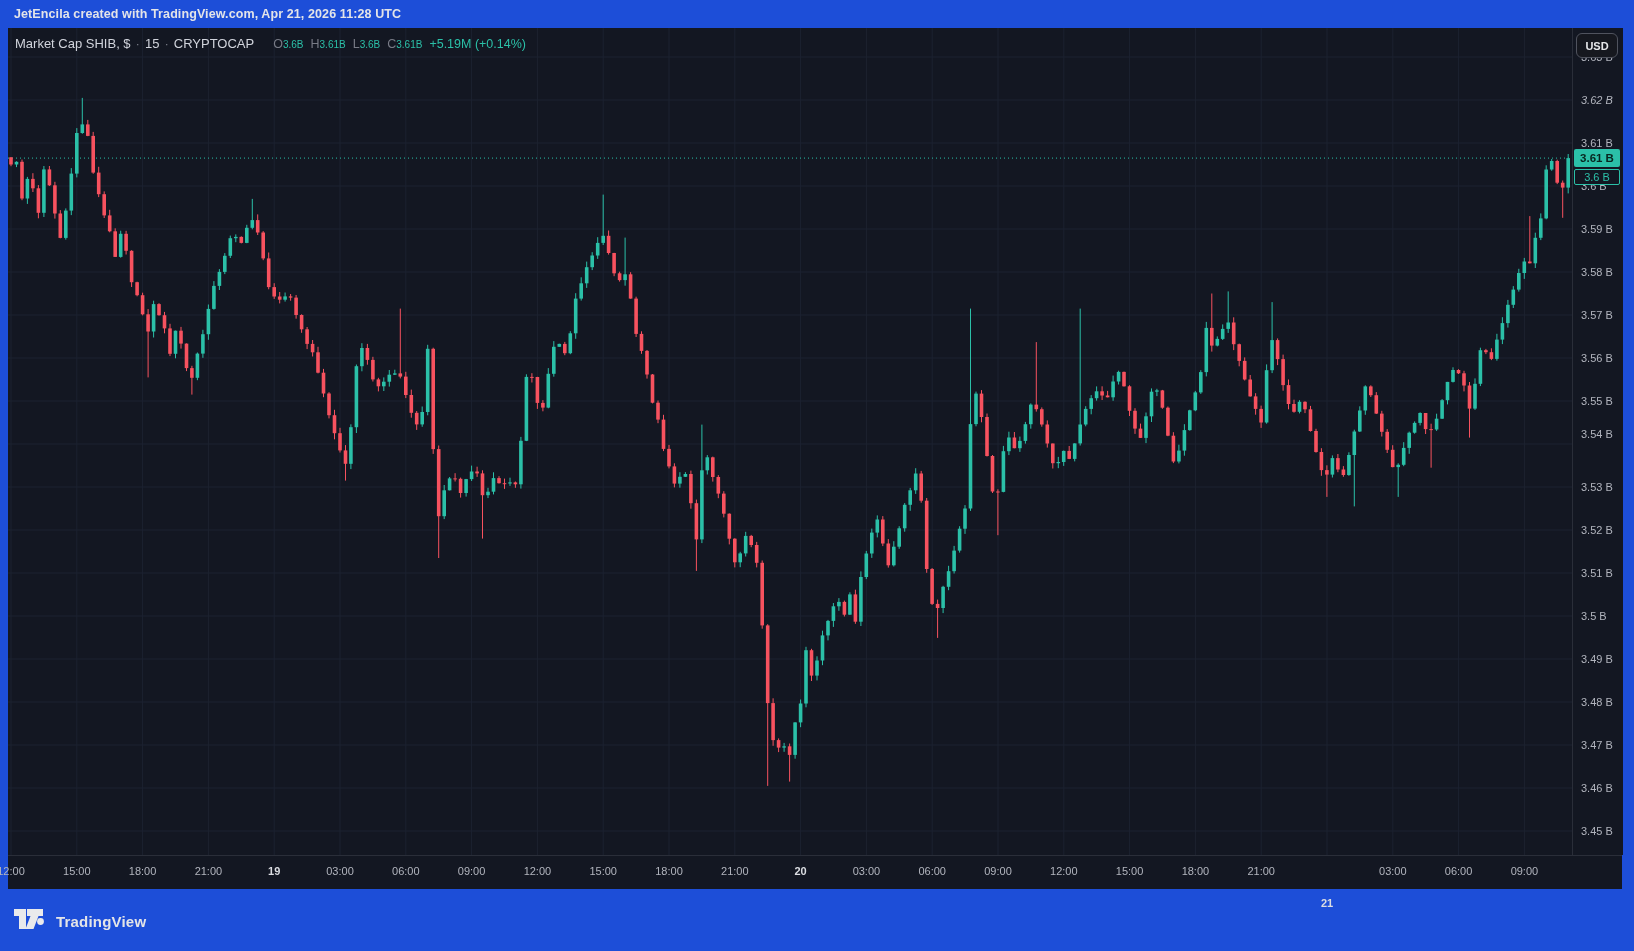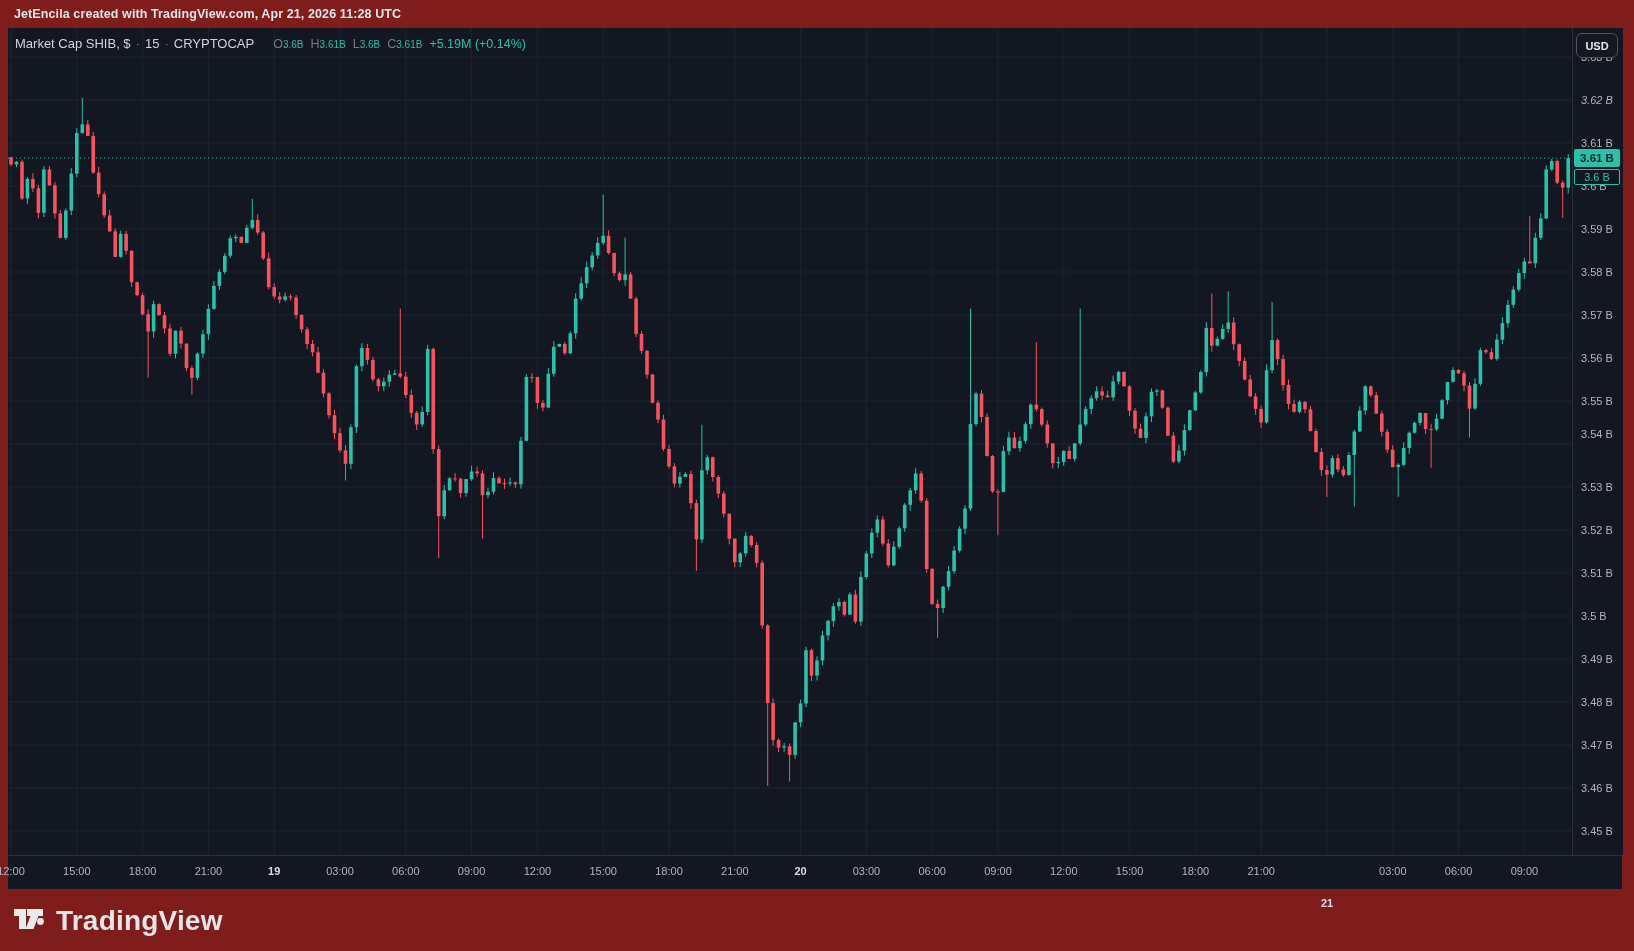--- a/index.html
+++ b/index.html
@@ -1,17 +1,17 @@
 <!DOCTYPE html>
 <html><head>
 <meta charset="utf-8">
 <style>
   html,body{margin:0;padding:0;background:#1d2026;width:1634px;height:951px;overflow:hidden;
     font-family:"Liberation Sans","DejaVu Sans",sans-serif;-webkit-font-smoothing:antialiased;}
-  #stage{position:relative;width:1634px;height:951px;background:#7f1d1d;}
+  #stage{position:relative;width:1634px;height:951px;background:#1d4ed8;}
   
   #title-bar{position:absolute;left:0;top:0;width:100%;height:28px;display:flex;align-items:center;}
   #title-bar span{margin-left:14px;color:#e3e4e8;font-size:12.5px;font-weight:bold;letter-spacing:.1px;}
   
   #pane{position:absolute;left:8px;top:28px;width:1614px;height:860px;background:#131722;}
   #plot-wrap{position:absolute;left:0;top:0;width:1564px;height:827px;overflow:hidden;}
   #plot-svg{position:absolute;left:0;top:0;}
   .grid{stroke:#1c2230;stroke-width:1;}
   
   #legend{position:absolute;left:7px;top:8px;z-index:5;font-size:13px;color:#d1d4dc;white-space:nowrap;}
@@ -29,21 +29,21 @@
     font-size:11.5px;font-weight:bold;display:flex;align-items:center;justify-content:center;border-radius:2px;z-index:3;}
   #sec-badge{position:absolute;left:1px;top:141px;width:46px;height:16px;background:#131722;color:#2bc0a8;
     border:1px solid #2bc0a8;font-size:11px;display:flex;align-items:center;justify-content:center;border-radius:2px;z-index:3;box-sizing:border-box;}
   
   #time-axis{position:absolute;left:0;top:827px;width:1614px;height:33px;border-top:1px solid #2a2e39;background:#131722;}
   .tlabel{position:absolute;top:9px;transform:translateX(-50%);color:#b2b5be;font-size:11px;white-space:nowrap;}
   .tlabel.day{color:#dbdde2;font-weight:bold;}
   
   #footer{position:absolute;left:13px;top:899px;height:44px;display:flex;align-items:center;}
   #tv-mark{width:34px;height:27px;margin-right:9px;}
-  #brand-text{color:#e4e5e7;font-size:28px;font-weight:bold;letter-spacing:.2px;}
+  #brand-text{color:#e4e5e7;font-size:15px;font-weight:bold;letter-spacing:.2px;}
 </style>
 </head>
 <body>
 
 <div id="stage">
 
   <div id="title-bar">
     <span>JetEncila created with TradingView.com, Apr 21, 2026 11:28 UTC</span>
   </div>
 

